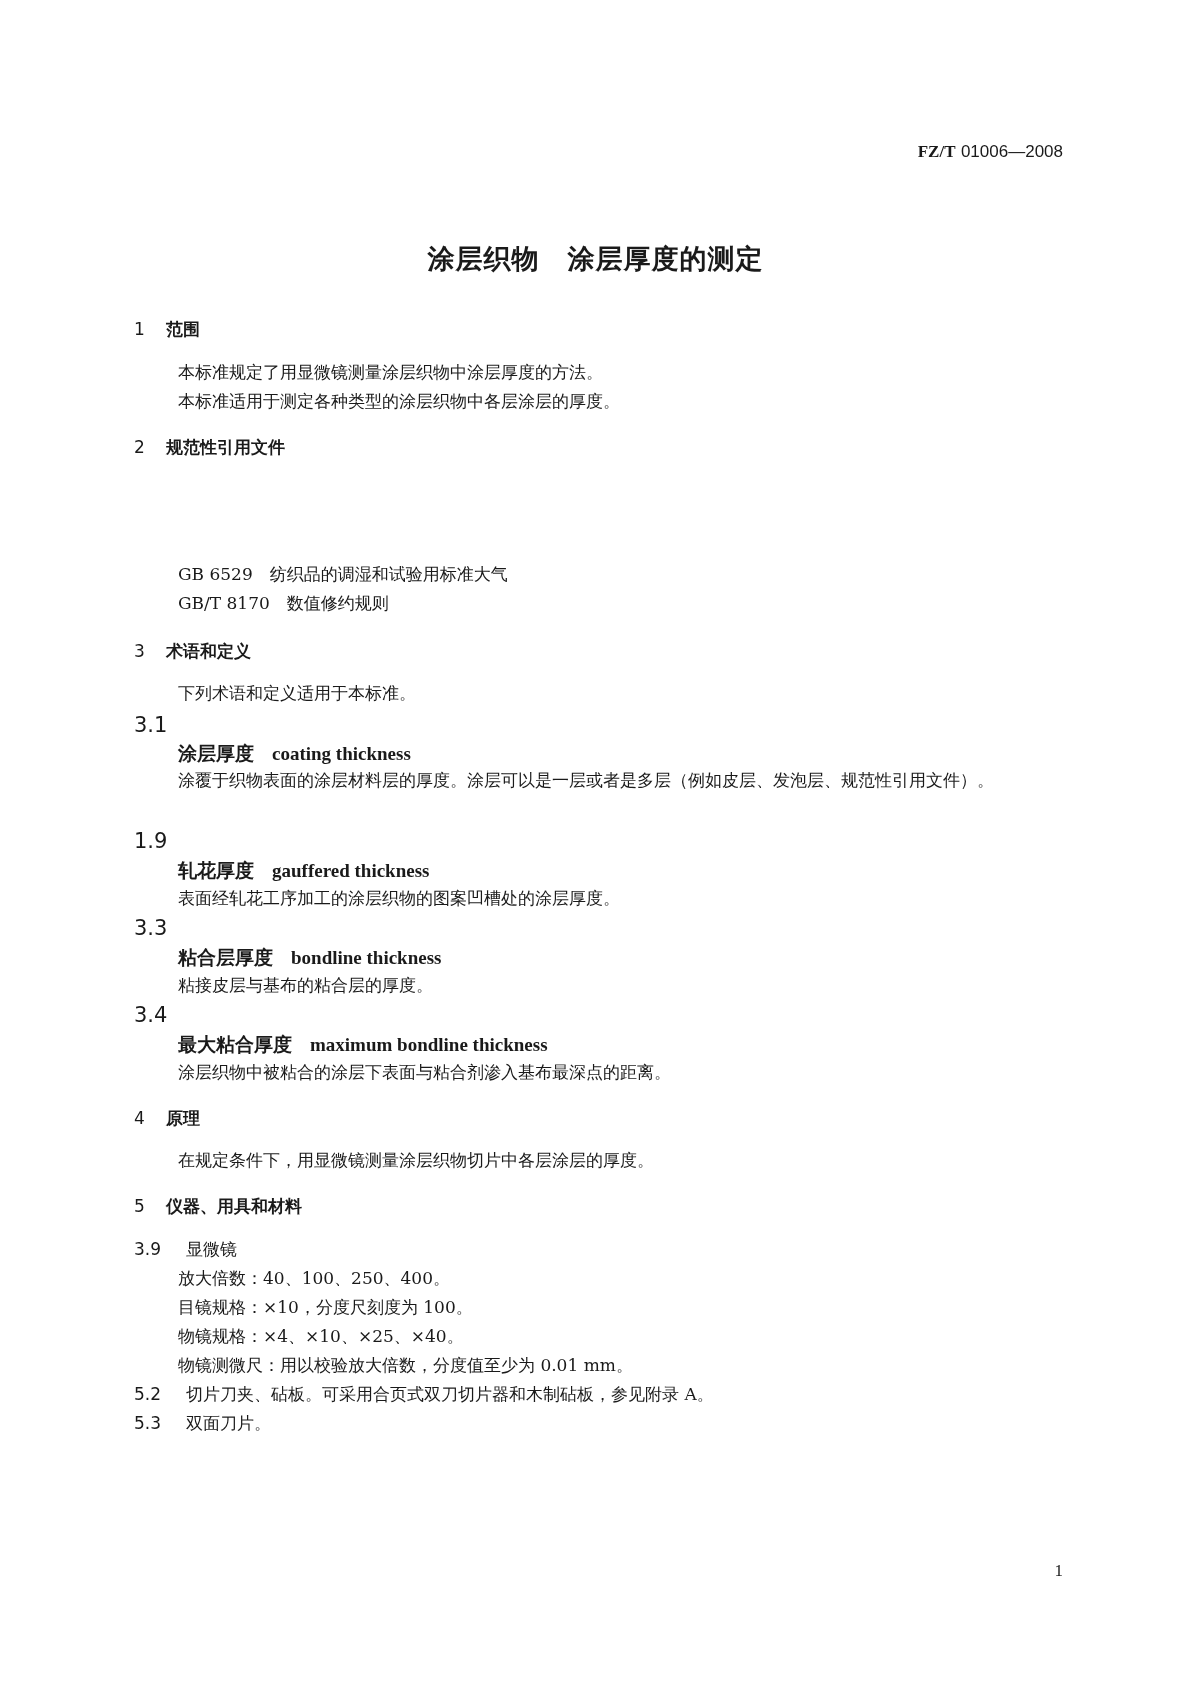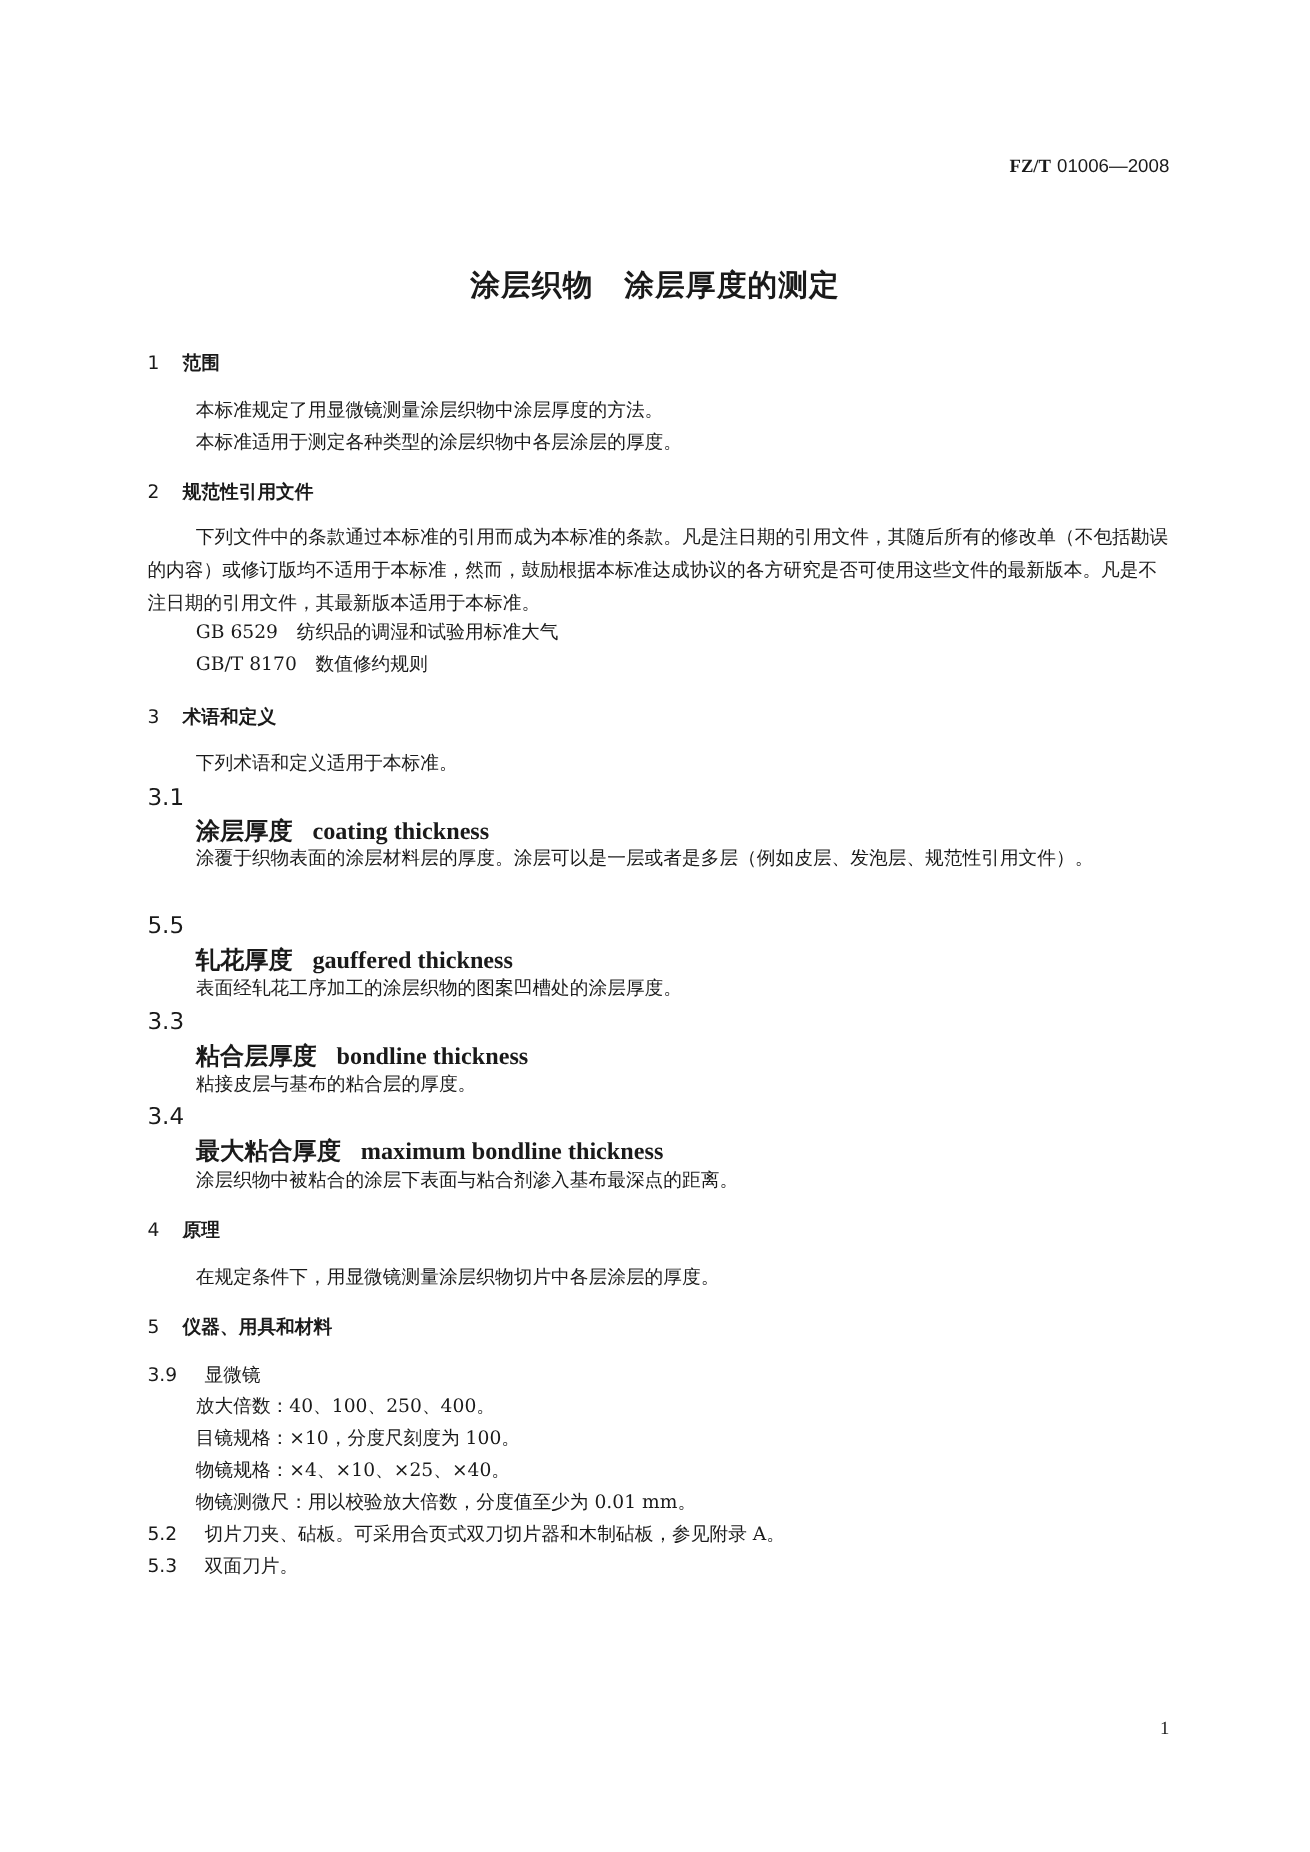--- a/index.html
+++ b/index.html
@@ -11,21 +11,21 @@
   .header-code .num { font-family: "Liberation Sans", sans-serif; }
   .title { position: absolute; left: 0; width: 1191px; top: 228px; text-align: center;
            font-family: "DejaVu Sans", sans-serif; font-size: 27px; font-weight: bold; letter-spacing: 1px; }
   .abs { position: absolute; }
   .h1 { font-family: "DejaVu Sans", sans-serif; font-size: 17px; font-weight: bold; left: 134px; }
   .h1 .n { display: inline-block; width: 32px; font-weight: normal; }
   .p { font-size: 17px; left: 134px; width: 930px; line-height: 30px; }
   .indent { text-indent: 44px; }
   .line { font-size: 17px; left: 178px; white-space: nowrap; }
   .clause { font-family: "DejaVu Sans", sans-serif; font-size: 21px; left: 134px; }
-  .term { font-size: 22px; left: 178px; white-space: nowrap; }
+  .term { font-size: 19px; left: 178px; white-space: nowrap; }
   .term .zh { font-family: "DejaVu Sans", sans-serif; font-weight: bold; }
   .term .en { font-family: "Liberation Serif", serif; font-weight: bold; margin-left: 18px; }
   .sub { font-size: 17px; left: 134px; white-space: nowrap; }
   .sub .n { font-family: "DejaVu Sans", sans-serif; display: inline-block; width: 52px; }
   .pagenum { position: absolute; right: 128px; top: 1548px; font-size: 17px; font-family: "Liberation Serif", serif; }
 </style>
 </head>
 <body>
 
 <div class="page">
@@ -38,36 +38,35 @@
 
   <div class="abs h1" style="top:305px">
     <span class="n">1</span><span>范围</span>
   </div>
   <div class="abs line" style="top:377px">本标准适用于测定各种类型的涂层织物中各层涂层的厚度。</div>
   <div class="abs line" style="top:348px">本标准规定了用显微镜测量涂层织物中涂层厚度的方法。</div>
 
   <div class="abs h1" style="top:423px">
     <span class="n">2</span><span>规范性引用文件</span>
   </div>
-  <div class="abs p indent" style="top:461px">下列文件中的条款通过本标准的引用而成为本标准的条款。凡是注日期的引用文件，其随后所有的修改单（不包括勘误的内容）或修订版均不适用于本标准，然而，鼓励根据本标准达成协议的各方研究是否可使用这些文件的最新版本。凡是不注日期的引用文件，其最新版本适用于本标准。</div>
   <div class="abs line" style="top:550px">GB 6529　纺织品的调湿和试验用标准大气</div>
   <div class="abs line" style="top:579px">GB/T 8170　数值修约规则</div>
 
   <div class="abs h1" style="top:627px">
     <span class="n">3</span><span>术语和定义</span>
   </div>
   <div class="abs line" style="top:669px">下列术语和定义适用于本标准。</div>
 
   <div class="abs clause" style="top:700px">3.1</div>
   <div class="abs term" style="top:728px">
     <span class="zh">涂层厚度</span><span class="en">coating thickness</span>
   </div>
   <div class="abs p indent" style="top:752px">涂覆于织物表面的涂层材料层的厚度。涂层可以是一层或者是多层（例如皮层、发泡层、规范性引用文件）。</div>
 
-  <div class="abs clause" style="top:816px">5.5</div>
+  <div class="abs clause" style="top:816px">1.9</div>
   <div class="abs term" style="top:845px">
     <span class="zh">轧花厚度</span><span class="en">gauffered thickness</span>
   </div>
   <div class="abs line" style="top:874px">表面经轧花工序加工的涂层织物的图案凹槽处的涂层厚度。</div>
 
   <div class="abs clause" style="top:903px">3.3</div>
   <div class="abs term" style="top:932px">
     <span class="zh">粘合层厚度</span><span class="en">bondline thickness</span>
   </div>
   <div class="abs line" style="top:961px">粘接皮层与基布的粘合层的厚度。</div>

